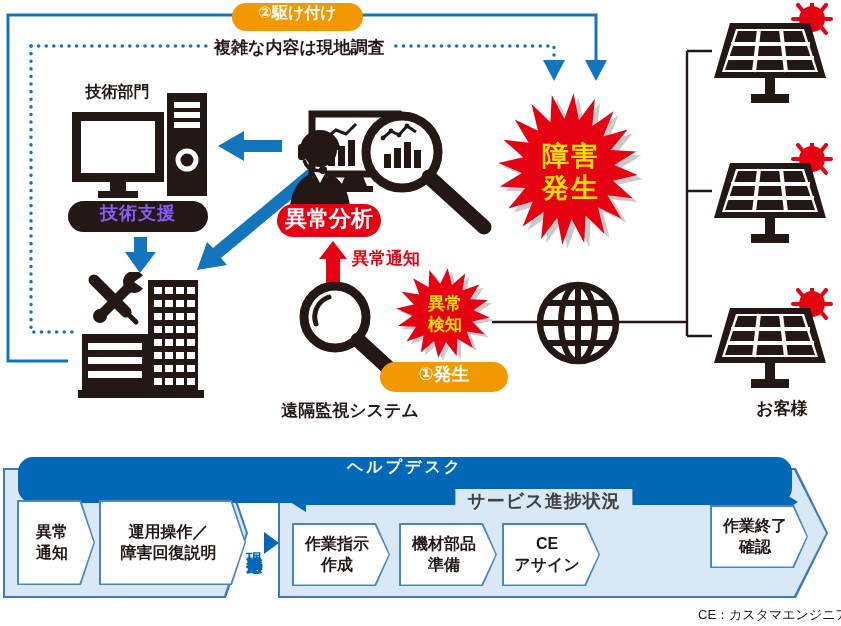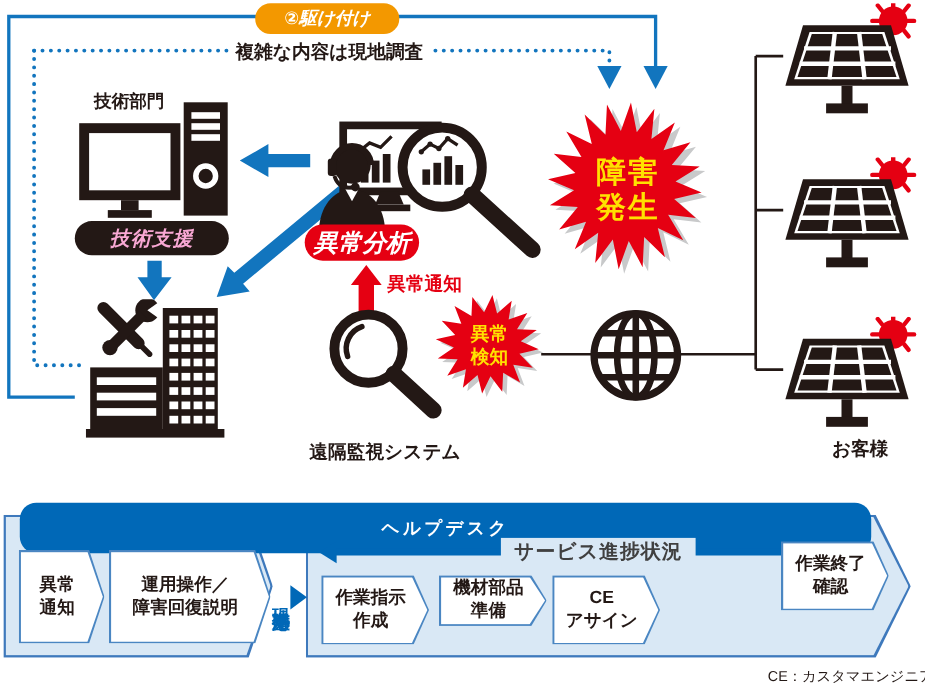--- a/index.html
+++ b/index.html
@@ -1,38 +1,38 @@
 <!DOCTYPE html>
 <html><head>
 <meta charset="utf-8">
 <style>
   html,body{margin:0;padding:0;background:#fff;}
   #stage{position:relative;width:841px;height:626px;background:#fff;overflow:hidden;
          font-family:"Liberation Sans","DejaVu Sans",sans-serif;color:#231815;}
   .abs{position:absolute;}
-  .pill{position:absolute;border-radius:999px;display:flex;align-items:center;justify-content:center;
-        font-weight:bold;color:#fff;white-space:nowrap;font-style:italic;}
+  .pill{position:absolute;border-radius:999px;display:flex;justify-content:center;
+        font-weight:bold;color:#fff;white-space:nowrap;}
   .lbl{position:absolute;font-weight:bold;color:#231815;white-space:nowrap;}
   .center{display:flex;align-items:center;justify-content:center;text-align:center;}
   .burst-text{position:absolute;display:flex;flex-direction:column;align-items:center;justify-content:center;
               font-weight:bold;color:#ffe100;text-align:center;}
   
   .seg{position:absolute;}
   .seg .edge{position:absolute;inset:0;background:#3e79bc;}
   .seg .fill{position:absolute;inset:2px;background:#d9e8f5;}
   .chev{position:absolute;}
   .chev .edge{position:absolute;inset:0;background:#4a86c2;}
   .chev .fill{position:absolute;inset:1.5px;background:#fff;display:flex;flex-direction:column;
               align-items:center;justify-content:center;font-weight:bold;font-size:16px;line-height:1.3;
               color:#231815;text-align:center;padding-right:8px;box-sizing:border-box;}
   .clip-seg1{clip-path:polygon(0 0,calc(100% - 22px) 0,100% 50%,calc(100% - 22px) 100%,0 100%);}
   .clip-seg2{clip-path:polygon(0 0,calc(100% - 32px) 0,100% 50%,calc(100% - 32px) 100%,0 100%);}
   .clip-chev{clip-path:polygon(0 0,calc(100% - 14px) 0,100% 50%,calc(100% - 14px) 100%,0 100%);}
   .banner{position:absolute;left:18px;top:457px;width:774px;height:46px;border-radius:15px;background:#0068b7;
-          display:flex;align-items:center;justify-content:center;color:#fff;font-weight:bold;font-size:16px;letter-spacing:3px;}
+          display:flex;justify-content:center;color:#fff;font-weight:bold;font-size:16px;letter-spacing:3px;}
   .vtext{position:absolute;writing-mode:vertical-rl;text-orientation:upright;font-weight:bold;color:#0068b7;
          font-size:16px;letter-spacing:1px;}
   .tri-right{position:absolute;width:0;height:0;border-top:11px solid transparent;border-bottom:11px solid transparent;
              border-left:15px solid #0068b7;}
   .arrowline{position:absolute;background:#0068b7;}
   .ahead-l{position:absolute;width:0;height:0;border-top:10px solid transparent;border-bottom:10px solid transparent;
            border-right:16px solid #0068b7;}
   .ahead-r{position:absolute;width:0;height:0;border-top:10px solid transparent;border-bottom:10px solid transparent;
            border-left:16px solid #0068b7;}
   .progress-label{position:absolute;left:50%;transform:translateX(-50%);top:-3px;background:#d9e8f5;
@@ -263,30 +263,33 @@
 
   <div class="pill" style="left:232px;top:3px;width:131px;height:28px;background:#f39800;font-size:16px;">
       <span>②駆け付け</span>
     </div>
 
   <div class="lbl" style="left:208px;top:36px;font-size:17px;background:#fff;padding:0 6px;">複雑な内容は現地調査</div>
 
   <div class="lbl center" style="left:45px;top:82px;width:145px;font-size:16px;">技術部門</div>
 
 
-  <div class="pill" style="left:68px;top:201px;width:140px;height:31px;background:#231815;color:#f9a8d4;font-size:18px;letter-spacing:1px;">
+  <div class="pill" style="left:68px;top:201px;width:140px;height:31px;background:#231815;color:#8b5cf6;font-size:18px;letter-spacing:1px;">
       <span>技術支援</span>
     </div>
 
   <div class="pill" style="left:277px;top:204px;width:104px;height:33px;background:#e50012;font-size:22px;">
       <span>異常分析</span>
     </div>
 
   <div class="lbl" style="left:352px;top:247px;font-size:17px;color:#e50012;">異常通知</div>
 
+  <div class="pill" style="left:380px;top:362px;width:128px;height:30px;background:#f39800;font-size:18px;">
+      <span>①発生</span>
+    </div>
 
 
   <div class="lbl center" style="left:270px;top:399px;width:160px;font-size:17px;">遠隔監視システム</div>
 
   <div class="lbl center" style="left:742px;top:397px;width:80px;font-size:17px;">お客様</div>
 
   <div class="seg" style="left:3px;top:468px;width:245px;height:130px;">
     <div class="edge clip-seg1"></div>
       <div class="fill clip-seg1"></div>
   </div>
@@ -324,35 +327,35 @@
     <span class="progress-label">サービス進捗状況</span>
   </div>
 
   <div class="chev" style="left:292px;top:523px;width:98px;height:63px;">
     <div class="edge clip-chev"></div>
     <div class="fill clip-chev">
         <span>作業指示</span>
         <span>作成</span>
       </div>
   </div>
-  <div class="chev" style="left:399px;top:523px;width:98px;height:46px;">
+  <div class="chev" style="left:399px;top:523px;width:98px;height:63px;">
     <div class="edge clip-chev"></div>
     <div class="fill clip-chev">
         <span>機材部品</span>
         <span>準備</span>
       </div>
   </div>
   <div class="chev" style="left:502px;top:523px;width:98px;height:63px;">
     <div class="edge clip-chev"></div>
     <div class="fill clip-chev">
         <span>CE</span>
         <span>アサイン</span>
       </div>
   </div>
-  <div class="chev" style="left:710px;top:492px;width:98px;height:63px;">
+  <div class="chev" style="left:710px;top:505px;width:98px;height:63px;">
     <div class="edge clip-chev"></div>
     <div class="fill clip-chev">
         <span>作業終了</span>
         <span>確認</span>
       </div>
   </div>
 
   <div class="lbl" style="left:698px;top:606px;width:132px;font-size:13px;font-weight:normal;text-align:right;">CE：カスタマエンジニア</div>
 
 </div>

